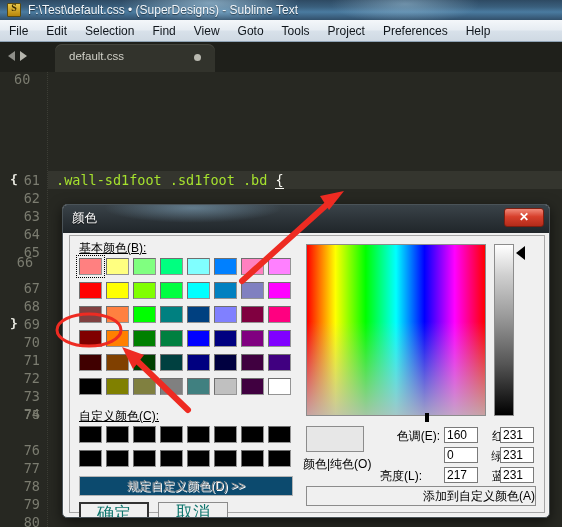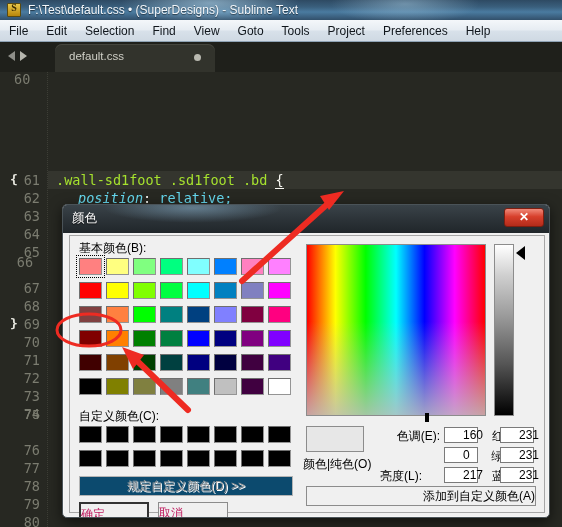--- a/index.html
+++ b/index.html
@@ -160,21 +160,21 @@
   #dlg-body{
     position:absolute;left:6px;top:30px;width:476px;height:278px;
     background:#f0f0f0;
     border:1px solid #a6a6a6;
     box-sizing:border-box;
   }
 
   .dlg-label{
     position:absolute;font-size:12px;color:#000;white-space:nowrap;
   }
-  .u{}
+  .u{text-decoration:underline;}
 
   
   #basic-grid{
     position:absolute;left:9px;top:22px;width:216px;height:144px;
   }
   .sw-cell{
     position:absolute;width:23px;height:17px;
     border:1px solid #949494;
     border-top-color:#6f6f6f;border-left-color:#6f6f6f;
     box-sizing:border-box;
@@ -188,21 +188,21 @@
 
   #define-custom-btn{
     position:absolute;left:9px;top:240px;width:214px;height:20px;
     background:#0c4a6e;border:1px solid #b4b4b4;box-sizing:border-box;
     font-size:12px;color:#9a9a9a;text-align:center;line-height:18px;
     text-shadow:1px 1px 0 #ffffff;
   }
   #ok-btn,#cancel-btn{
     position:absolute;top:266px;width:70px;height:22px;
     background:#f0f0f0;border:1px solid #8c8c8c;box-sizing:border-box;
-    font-size:12px;color:#be185d;line-height:20px;
+    font-size:17px;color:#0f766e;text-align:center;line-height:20px;
   }
   #ok-btn{left:9px;border:2px solid #333;}
   #cancel-btn{left:88px;}
 
   
   #spectrum{
     position:absolute;left:236px;top:8px;width:180px;height:172px;
     border:1px solid #8c8c8c;box-sizing:border-box;
     background:
       linear-gradient(180deg,rgba(255,255,255,0) 0%,rgba(255,255,255,0) 45%,rgba(190,190,190,.85) 100%),
@@ -232,21 +232,21 @@
     position:absolute;left:233px;top:220px;font-size:12px;color:#000;white-space:nowrap;
   }
 
   .fld-label{
     position:absolute;font-size:12px;color:#000;text-align:right;white-space:nowrap;
   }
   .fld-input{
     position:absolute;width:34px;height:16px;
     background:#ffffff;border:1px solid #7a7a7a;box-sizing:border-box;
     font:12px/14px "Liberation Sans",sans-serif;color:#000;
-    padding-left:18px;
+    padding-left:2px;
   }
   #add-custom-btn{
     position:absolute;left:236px;top:250px;width:230px;height:20px;
     background:#f0f0f0;border:1px solid #8c8c8c;box-sizing:border-box;
     font-size:12px;color:#000;text-align:right;line-height:18px;
   }
 
   
   #annotations{
     position:absolute;left:0;top:0;width:562px;height:527px;
@@ -310,21 +310,20 @@
         <div class="lineno" style="top: 369px;">76</div>
         <div class="lineno" style="top: 387px;">77</div>
         <div class="lineno" style="top: 405px;">78</div>
         <div class="lineno" style="top: 423px;">79</div>
         <div class="lineno" style="top: 441px;">80</div>
       </div>
     <div id="partial-top">60</div>
 
     <div class="codeline" style="top:99px;"><span class="c-sel">.wall-sd1foot .sd1foot .bd</span><span class="c-punc"> </span><span class="c-brace">{</span></div>
 
-    <div class="codeline" style="top:117px;left:78px;"><span class="c-prop">position</span><span class="c-punc">: </span><span class="c-val">relative;</span></div>
 
     <div class="codeline" style="top:135px;left:78px;"><span class="c-prop">margin</span><span class="c-punc">: </span><span class="c-num">10</span><span class="c-unit">px</span><span class="c-punc"> </span><span class="c-num">0</span><span class="c-unit">;</span></div>
 
     <div class="codeline" style="top:153px;left:78px;"><span class="c-prop">width</span><span class="c-punc">: </span><span class="c-num">950</span><span class="c-unit">px</span><span class="c-unit">;</span></div>
 
     <div class="codeline" style="top:171px;left:78px;"><span class="c-prop">height</span><span class="c-punc">: </span><span class="c-num">108</span><span class="c-unit">px</span><span class="c-unit">;</span></div>
 
     <div class="codeline" style="top:189px;left:78px;"><span class="c-prop">border-bottom</span><span class="c-punc">:</span><span class="c-num">1</span><span class="c-unit">px</span><span class="c-punc"> </span><span class="c-val">solid</span><span class="c-punc"> </span><span class="hexsel">#E7E7E7</span><span class="c-unit">;</span></div>
   </div>
 </div>

